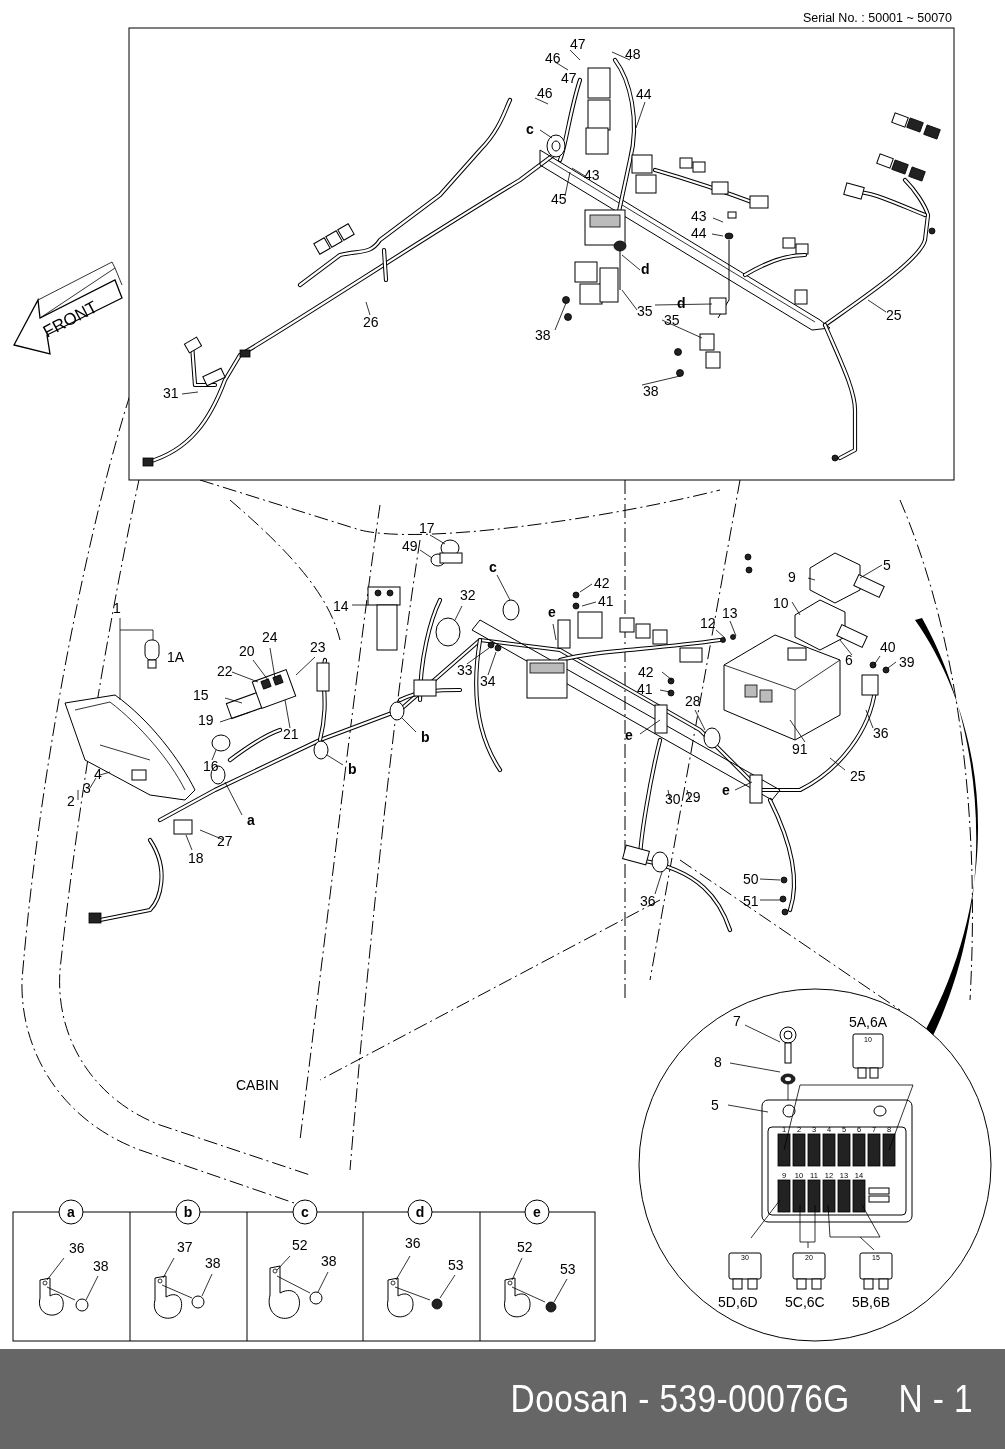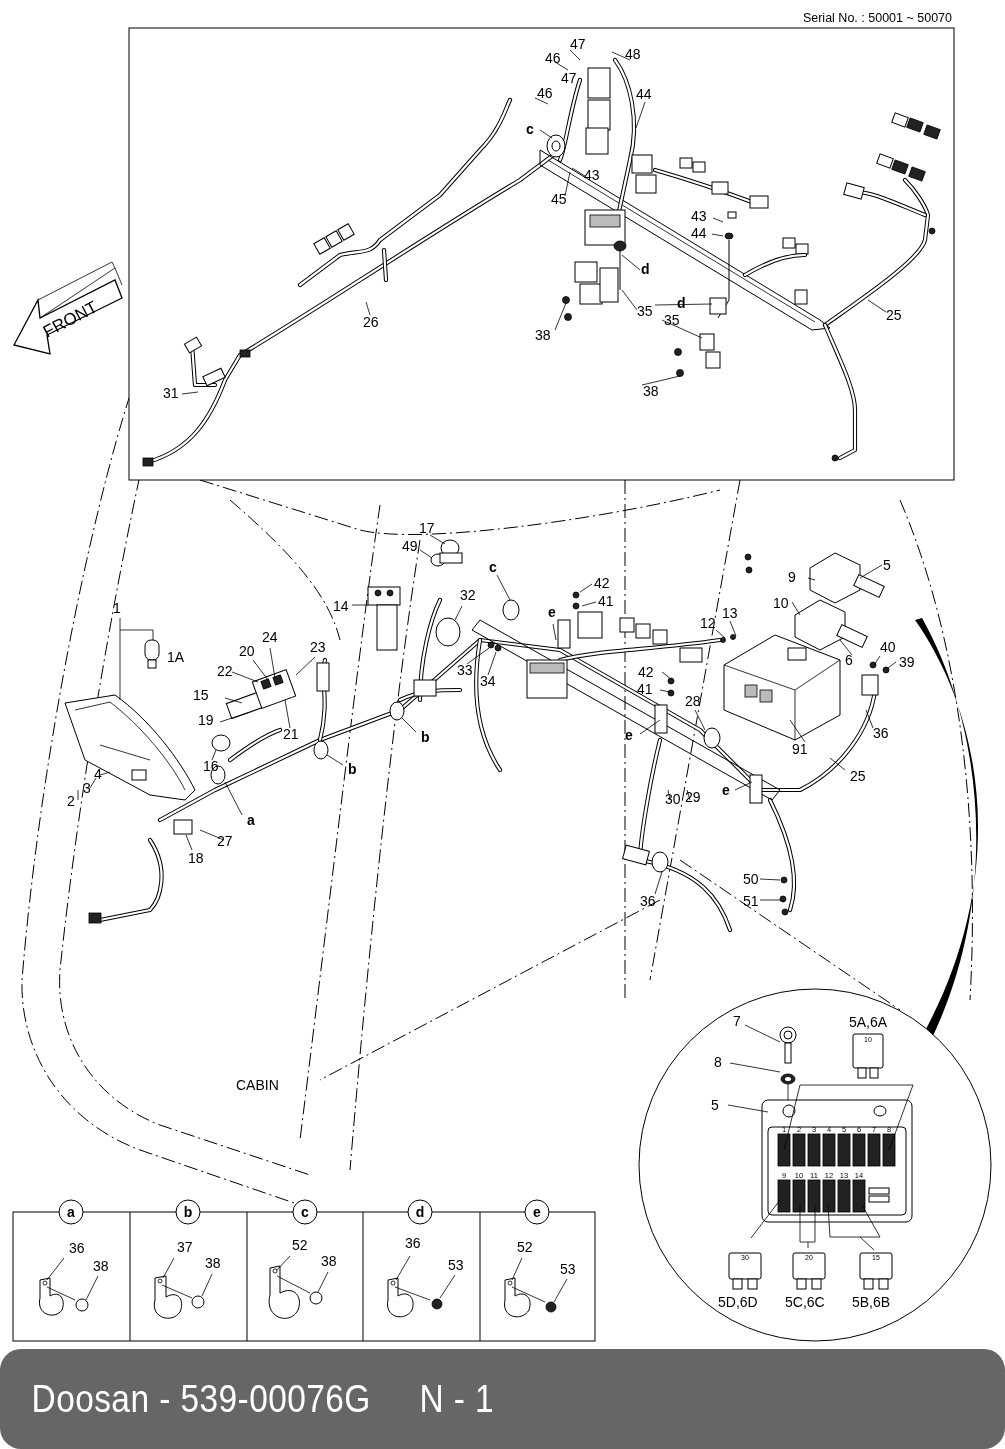--- a/index.html
+++ b/index.html
@@ -10,21 +10,21 @@
   .lblb { font-size:14px; font-weight:bold; }
   .serial { font-size:12.5px; }
   .ln { stroke:#000; stroke-width:1; fill:none; }
   .thin { stroke:#000; stroke-width:0.8; fill:none; }
   .dash { stroke:#000; stroke-width:1; fill:none; stroke-dasharray:14 4 2 4; }
   .wire { stroke:#000; stroke-width:4.2; fill:none; stroke-linecap:round; stroke-linejoin:round; }
   .wire-in { stroke:#fff; stroke-width:2.2; fill:none; stroke-linecap:round; stroke-linejoin:round; }
   .part { fill:#fff; stroke:#000; stroke-width:1; }
   .dark { fill:#222; stroke:#000; stroke-width:0.8; }
   .gray { fill:#bbb; stroke:#000; stroke-width:0.8; }
-  #footer { position:absolute; left:0; top:1349px; width:1005px; height:100px; background:#666666; display:flex; align-items:center; justify-content:flex-start;border-radius:21px; }
+  #footer { position:absolute; left:0; top:1349px; width:1005px; height:100px; background:#666666; display:flex; align-items:center; justify-content:flex-end; }
   #footer-text { color:#ffffff; font-family:"Liberation Sans", sans-serif; font-size:38px; letter-spacing:0.5px; white-space:pre; transform:scaleX(0.88); }
 </style>
 </head>
 <body>
 
 <div id="stage">
 <svg width="1005" height="1349" viewBox="0 0 1005 1349" xmlns="http://www.w3.org/2000/svg">
 
   <text class="serial" x="952" y="22" text-anchor="end">Serial No. : 50001 ~ 50070</text>
 

